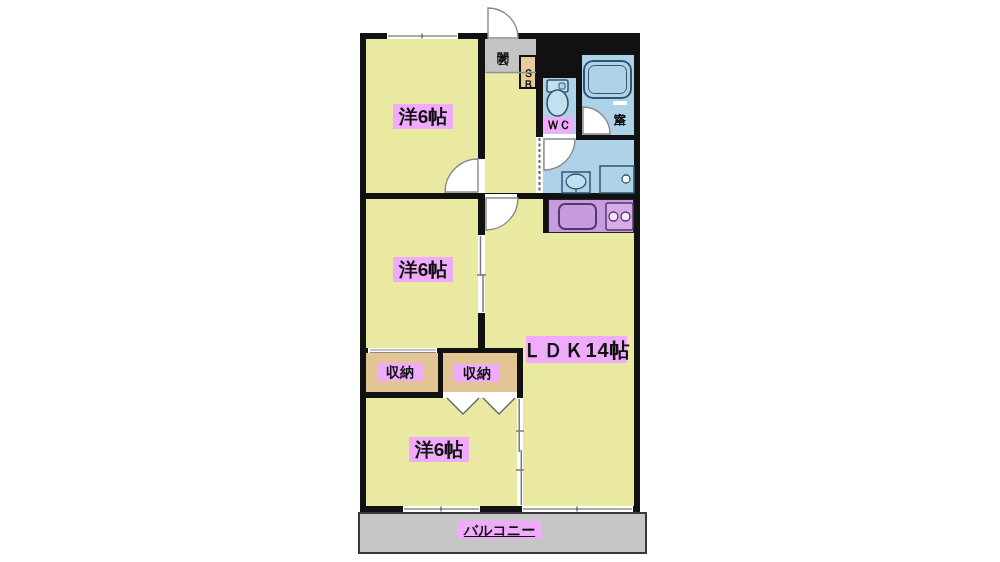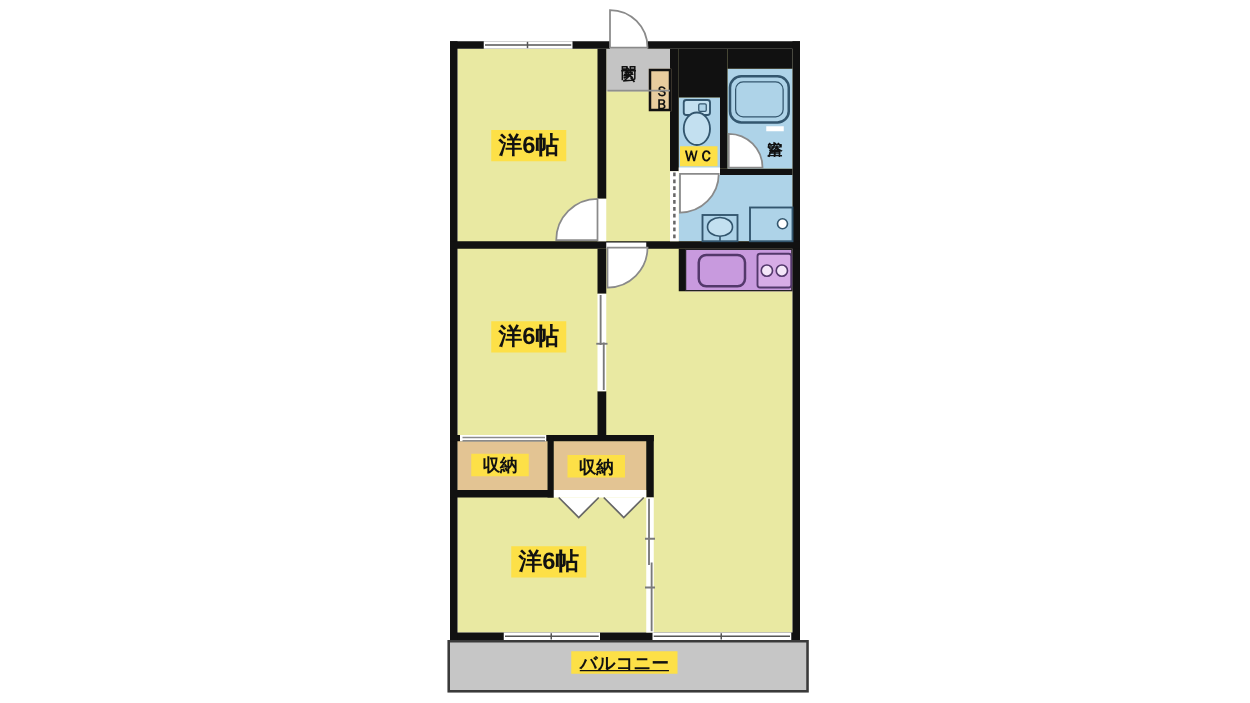--- a/index.html
+++ b/index.html
@@ -10,21 +10,21 @@
   .abs{position:absolute;}
   .wall{position:absolute;background:#111111;}
   .floor{background:#e9e9a2;}
   .wet{background:#aed3e8;}
   .tan{background:#e3c493;}
   .gray{background:#c6c6c6;}
   .kitchen{background:#c89ade;border:1.5px solid #222;box-sizing:border-box;}
   .whitegap{position:absolute;background:#ffffff;}
   .label{
     position:absolute;display:flex;align-items:center;justify-content:center;
-    background:#fde047;color:#111;font-weight:700;white-space:nowrap;line-height:1;
+    background:#f0abfc;color:#111;font-weight:700;white-space:nowrap;line-height:1;
   }
   .nolabelbg{background:transparent;}
   .vtext{
     position:absolute;writing-mode:vertical-rl;text-orientation:upright;
     color:#111;font-weight:700;line-height:1;text-align:center;
   }
   .vbox{background:#ffffff;padding:2px 1px;}
   .sb{
     position:absolute;background:#e8cc9e;border:2px solid #111;box-sizing:border-box;
     display:flex;align-items:center;justify-content:center;
@@ -171,20 +171,23 @@
 
   <div class="label" style="left:393px;top:104px;width:60px;height:25px;font-size:19px;">
     <span>洋6帖</span>
   </div>
   <div class="label" style="left:393px;top:257px;width:60px;height:25px;font-size:19px;">
     <span>洋6帖</span>
   </div>
   <div class="label" style="left:409px;top:437px;width:60px;height:25px;font-size:19px;">
     <span>洋6帖</span>
   </div>
+  <div class="label" style="left:526px;top:336px;width:101px;height:27px;font-size:20px;letter-spacing:1px;">
+    <span>ＬＤＫ14帖</span>
+  </div>
   <div class="label" style="left:377px;top:363px;width:46px;height:18px;font-size:14px;">
     <span>収納</span>
   </div>
   <div class="label" style="left:454px;top:364px;width:46px;height:18px;font-size:14px;">
     <span>収納</span>
   </div>
   <div class="label" style="left:544px;top:117px;width:30px;height:16px;font-size:12px;">
     <span>ＷＣ</span>
   </div>
   <div class="label" style="left:457px;top:521px;width:85px;height:18px;font-size:14px;text-decoration:underline;">

